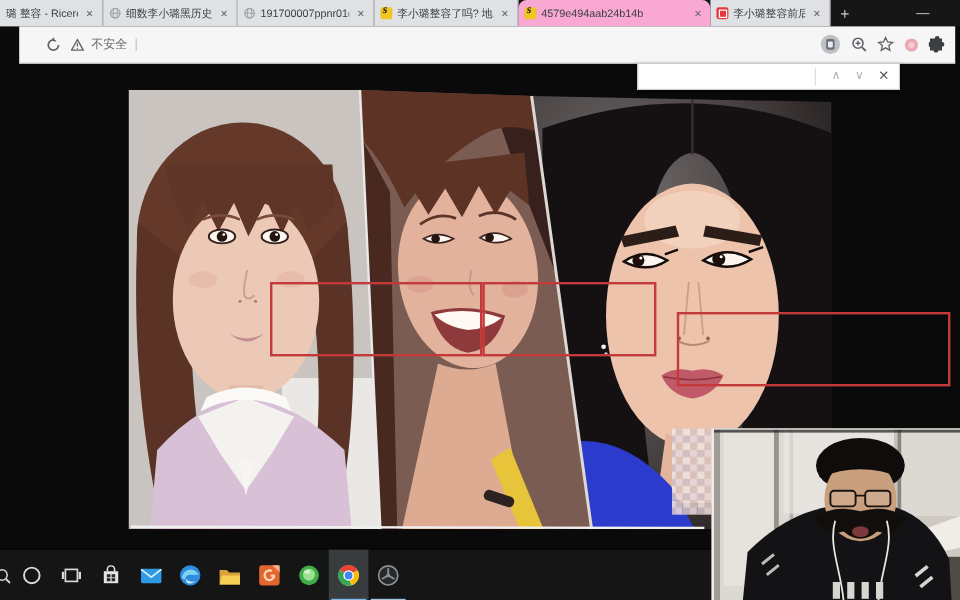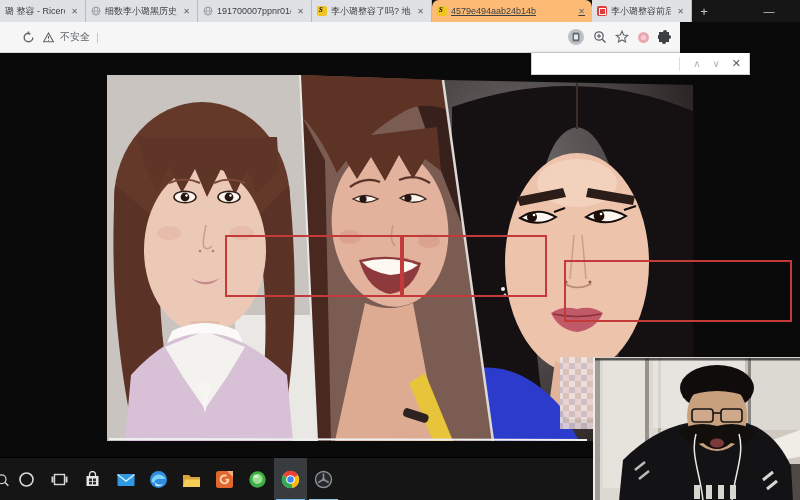--- a/index.html
+++ b/index.html
@@ -2,32 +2,32 @@
 <html><head>
 <meta charset="utf-8">
 <style>
   html,body{margin:0;padding:0;background:#000;}
   #screen{position:relative;width:800px;height:500px;overflow:hidden;background:#0a0a0a;
           font-family:"Liberation Sans","DejaVu Sans",sans-serif;}
   
   .tabstrip{position:absolute;left:0;top:0;width:800px;height:22px;background:#161616;display:flex;align-items:flex-end;}
   .tab{position:relative;height:22px;box-sizing:border-box;display:flex;align-items:center;gap:4px;
        padding:0 5px;background:#dfe1e5;border-right:1px solid #b6b9bd;font-size:9px;color:#3c4043;overflow:hidden;}
-  .tab.active{background:#fdba74;border-right:none;border-radius:7px 7px 0 0;z-index:2;text-decoration:underline;}
+  .tab.active{background:#f9a8d4;border-right:none;border-radius:7px 7px 0 0;z-index:2;}
   .tab .lbl{flex:1;white-space:nowrap;overflow:hidden;}
   .tab .cls{color:#5f6368;font-size:8px;flex:0 0 auto;padding:1px 2px;}
   .fav{width:10px;height:10px;flex:0 0 auto;display:inline-block;}
   .fav.sohu{background:#f0c421;border-radius:2px;position:relative;}
   .fav.sohu:after{content:"s";position:absolute;left:2px;top:-3px;font:italic bold 10px "Liberation Serif",serif;color:#2a2218;}
   .fav.red{background:#e23b3b;border-radius:2px;position:relative;}
   .fav.red:after{content:"";position:absolute;left:2px;top:2px;width:5px;height:5px;border:1px solid #fff;}
   .newtab{width:24px;height:22px;display:flex;align-items:center;justify-content:center;color:#c7c7c7;font-size:13px;}
   .winmin{margin-left:auto;width:62px;height:22px;display:flex;align-items:center;justify-content:center;color:#cfcfcf;font-size:11px;}
   
-  .toolbar{position:absolute;left:0;top:22px;width:680px;height:31px;background:#f6f6f6;border-bottom:1px solid #d6d6d6;
+  .toolbar{position:absolute;left:16px;top:22px;width:780px;height:31px;background:#f6f6f6;border-bottom:1px solid #d6d6d6;
            box-sizing:border-box;display:flex;align-items:center;gap:8px;padding:0 8px 0 22px;z-index:3;}
   .omni{flex:1;display:flex;align-items:center;gap:6px;min-width:0;}
   .sec{color:#5f6368;font-size:10px;white-space:nowrap;}
   .sep{color:#c0c0c0;font-size:11px;}
   .url{color:#202124;font-size:11px;white-space:nowrap;overflow:hidden;flex:1;}
   .ticon{flex:0 0 auto;display:flex;align-items:center;justify-content:center;}
   
   .findbar{position:absolute;left:531px;top:53px;width:219px;height:22px;background:#fff;border:1px solid #cfcfcf;border-top:none;
            box-shadow:0 2px 5px rgba(0,0,0,.45);display:flex;align-items:center;z-index:4;box-sizing:border-box;}
   .findbar .fin{flex:1;height:100%;}

